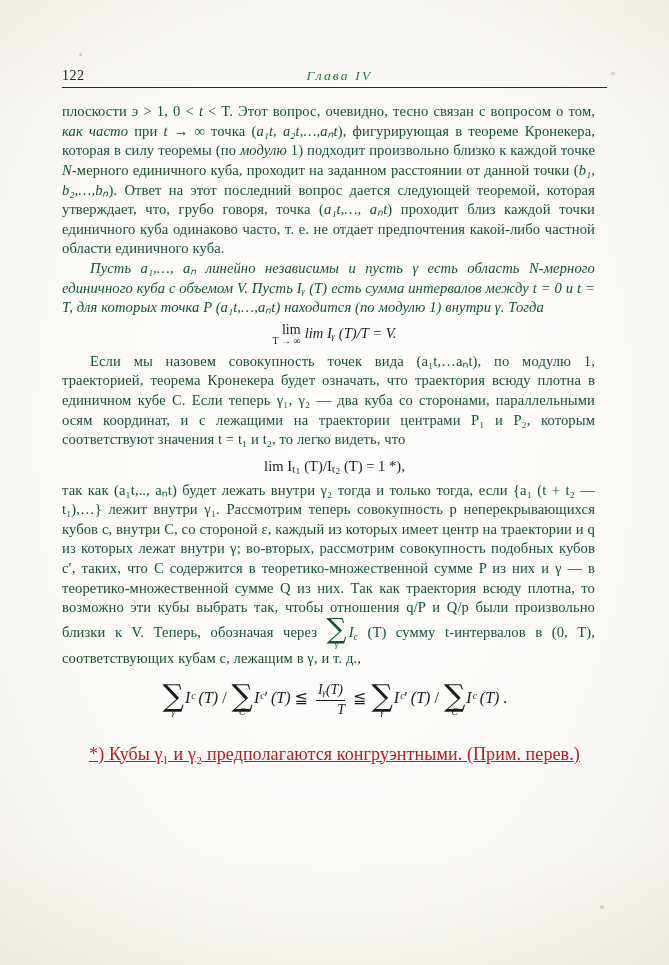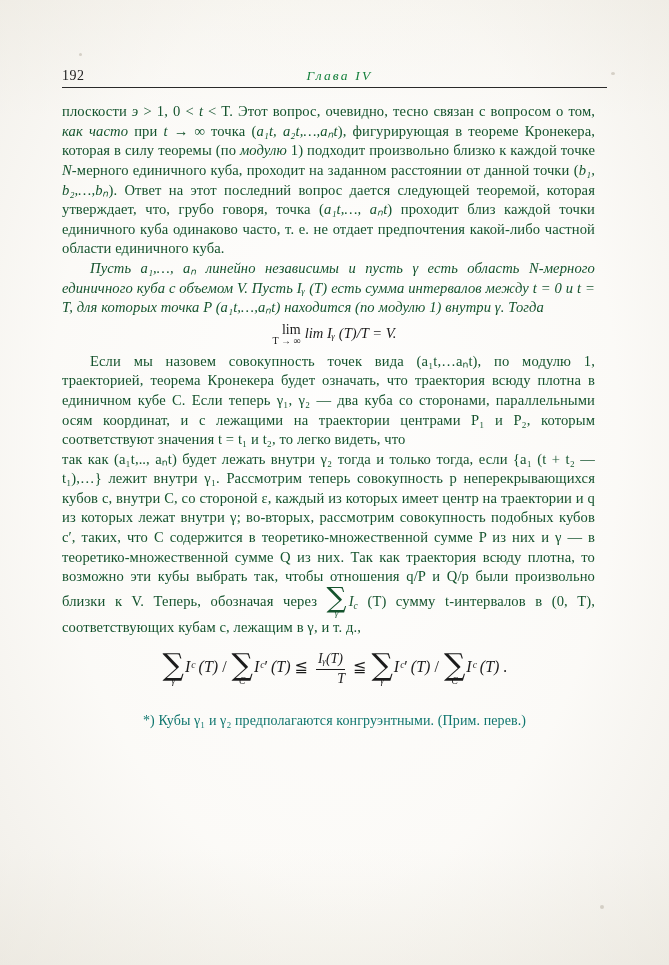--- a/index.html
+++ b/index.html
@@ -145,24 +145,25 @@
     font-size: 14px;
   }
   .frac .den {
     display: block;
     padding-top: 1px;
     font-size: 14px;
     font-style: italic;
   }
   .footnote {
     margin-top: 26px;
-    font-size: 14px;
+    font-size: 18px;
     text-align: center;
     letter-spacing: 0.1px;
-    color: #0f766e;
+    color: #b91c1c;
+    text-decoration: underline;
   }
   .para-sum-inline {
     display: inline-block;
     vertical-align: -10px;
     text-align: center;
     line-height: 1;
     margin-right: 2px;
   }
   .para-sum-inline .sig {
     font-size: 28px;
@@ -184,40 +185,41 @@
 </style>
 </head>
 <body>
 
 <div class="page">
   <div class="scan"></div>
 
   <div class="content">
 
     <div class="header-row">
-      <div class="folio">192</div>
+      <div class="folio">122</div>
       <div class="running-head">Глава IV</div>
     </div>
     <div class="rule"></div>
 
     <p class="body">
       <span>плоскости </span><span class="mi">э</span><span> &gt; 1,  0 &lt; </span><span class="mi">t</span><span> &lt; T.  Этот вопрос, очевидно, тесно связан с вопросом о том, </span><span class="mi">как часто</span><span> при </span><span class="mi">t → ∞</span><span> точка (</span><span class="mi">a₁t, a₂t,…,aₙt</span><span>), фигурирующая в теореме Кронекера, которая в силу теоремы (по </span><span class="mi">модулю</span><span> 1) подходит произвольно близко к каждой точке </span><span class="mi">N</span><span>-мерного единичного куба, проходит на заданном расстоянии от данной точки (</span><span class="mi">b₁, b₂,…,bₙ</span><span>). Ответ на этот последний вопрос дается следующей теоремой, которая утверждает, что, грубо говоря, точка (</span><span class="mi">a₁t,…, aₙt</span><span>) проходит близ каждой точки единичного куба одинаково часто, т. е. не отдает предпочтения какой-либо частной области единичного куба.</span>
     </p>
 
     <p class="body indent italic-block">Пусть a₁,…, aₙ линейно независимы и пусть γ есть область N-мерного единичного куба с объемом V. Пусть Iᵧ (T) есть сумма интервалов между t = 0 и t = T, для которых точка P (a₁t,…,aₙt) находится (по модулю 1) внутри γ. Тогда</p>
 
     <div class="display">
       <span class="lim">
         <span class="top">lim</span>
         <span class="bot">T → ∞</span>
       </span><span class="mi">lim Iᵧ (T)/T = V.</span>
     </div>
 
     <p class="body indent">Если мы назовем совокупность точек вида (a₁t,…aₙt), по модулю 1, траекторией, теорема Кронекера будет означать, что траектория всюду плотна в единичном кубе C. Если теперь γ₁, γ₂ — два куба со сторонами, параллельными осям координат, и с лежащими на траектории центрами P₁ и P₂, которым соответствуют значения t = t₁ и t₂, то легко видеть, что</p>
 
+    <div class="display">lim Iₜ₁ (T)/Iₜ₂ (T) = 1 *),</div>
 
     <p class="body">
       <span>так как (a₁t,.., aₙt) будет лежать внутри γ₂ тогда и только тогда, если {a₁ (t + t₂ — t₁),…} лежит внутри γ₁. Рассмотрим теперь совокупность p неперекрывающихся кубов c, внутри C, со стороной ε, каждый из которых имеет центр на траектории и q из которых лежат внутри γ; во-вторых, рассмотрим совокупность подобных кубов c′, таких, что C содержится в теоретико-множественной сумме P из них и γ — в теоретико-множественной сумме Q из них. Так как траектория всюду плотна, то возможно эти кубы выбрать так, чтобы отношения q/P и Q/p были произвольно близки к V. Теперь, обозначая через</span>
       <span class="para-sum-inline">
         <span class="sig">∑</span>
         <span class="lim-b">γ</span>
       </span><span class="mi">I</span><sub class="si">c</sub><span> (T)</span><span> сумму t-интервалов в (0, T), соответствующих кубам c, лежащим в γ, и т. д.,</span>
     </p>
 
     <div class="bigformula">

